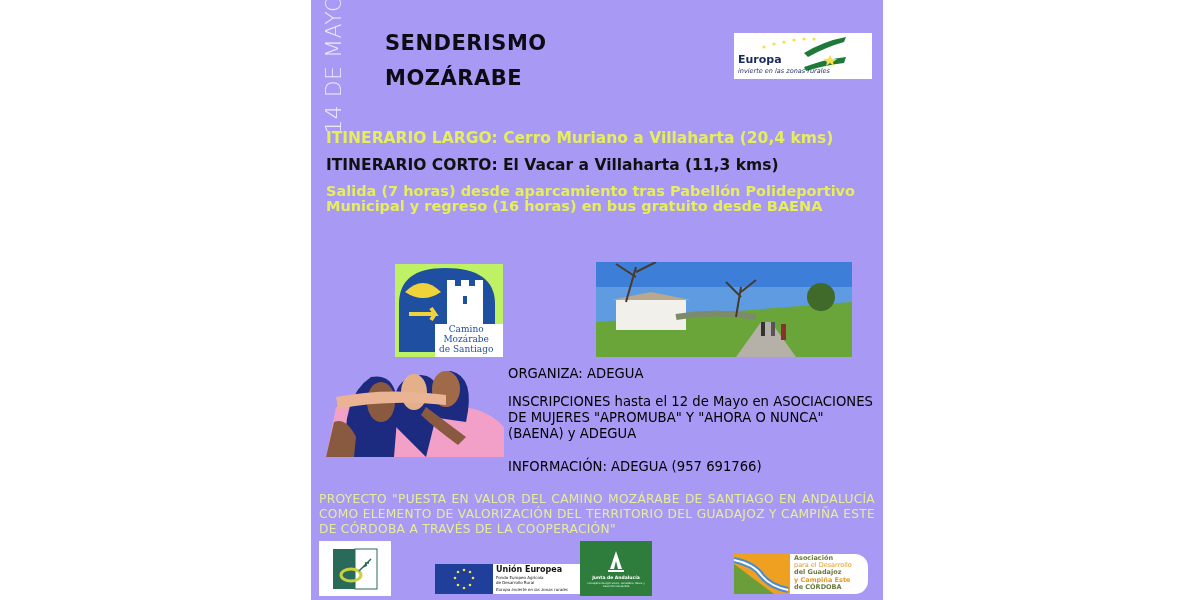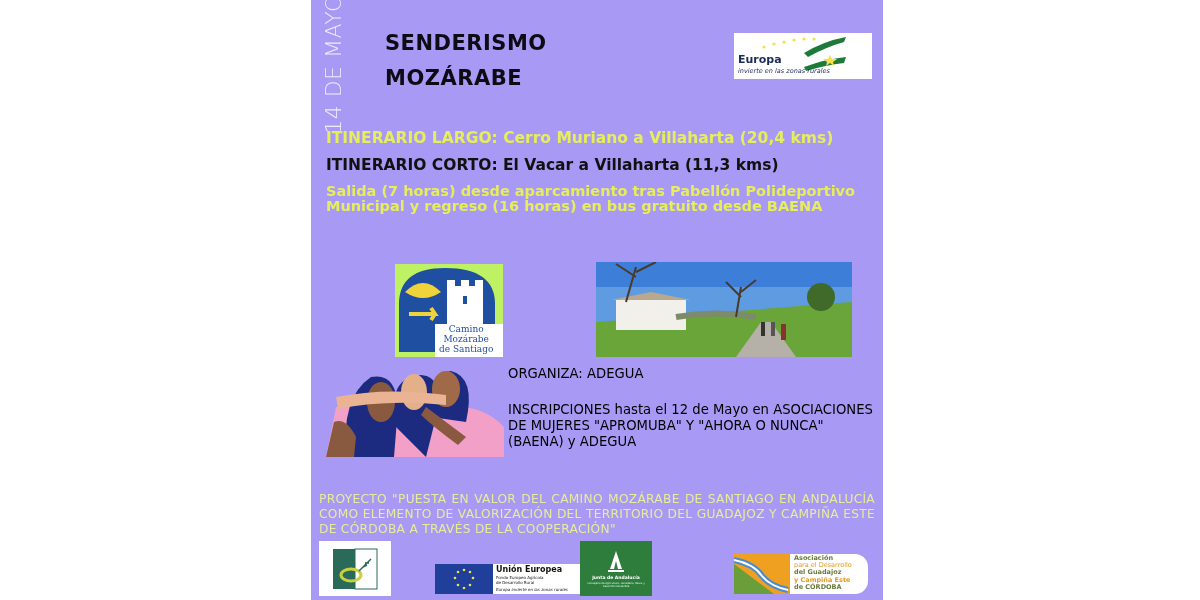--- a/index.html
+++ b/index.html
@@ -110,21 +110,22 @@
       <ellipse cx="88" cy="25" rx="13" ry="18" fill="#e3b08a"></ellipse>
       <ellipse cx="120" cy="22" rx="14" ry="18" fill="#a06a48"></ellipse>
       <path d="M10 30 Q60 20 120 28 L120 38 Q60 32 12 42 Z" fill="#e9b394"></path>
       <path d="M100 40 Q120 55 140 70 L132 78 Q110 62 95 48 Z" fill="#8a5a40"></path>
       <path d="M0 90 L8 55 Q20 50 30 70 L28 90 Z" fill="#8a5a40"></path>
     </svg>
   </div>
 
   <div class="abs info">
     <p>ORGANIZA: ADEGUA</p>
-    <p style="margin-top:20px;">INSCRIPCIONES hasta el 12 de Mayo en ASOCIACIONES DE  MUJERES "APROMUBA" Y "AHORA O NUNCA" (BAENA) y ADEGUA</p>
+    <p style="margin-top:12px;">INSCRIPCIONES hasta el 12 de Mayo en ASOCIACIONES DE  MUJERES "APROMUBA" Y "AHORA O NUNCA" (BAENA) y ADEGUA</p>
+    <p style="margin-top:17px;">INFORMACIÓN: ADEGUA (957 691766)</p>
   </div>
 
   <div class="abs proyecto">PROYECTO "PUESTA EN VALOR DEL CAMINO MOZÁRABE DE SANTIAGO EN ANDALUCÍA COMO ELEMENTO DE VALORIZACIÓN DEL TERRITORIO DEL GUADAJOZ Y CAMPIÑA ESTE DE CÓRDOBA A TRAVÉS DE LA COOPERACIÓN"</div>
 
   <div class="abs footer-logo" style="left:8px;top:541px;width:72px;height:55px;">
     <svg width="72" height="55" viewBox="0 0 72 55">
       <rect x="14" y="8" width="22" height="40" fill="#2a6a58"></rect>
       <rect x="36" y="8" width="22" height="40" fill="#fff" stroke="#2a6a58" stroke-width="1"></rect>
       <ellipse cx="32" cy="34" rx="10" ry="6" fill="none" stroke="#c8d040" stroke-width="3"></ellipse>
       <path d="M40 30 L52 18 M46 22 L50 22 M44 26 L48 24" stroke="#2a6a58" stroke-width="1.5"></path>

